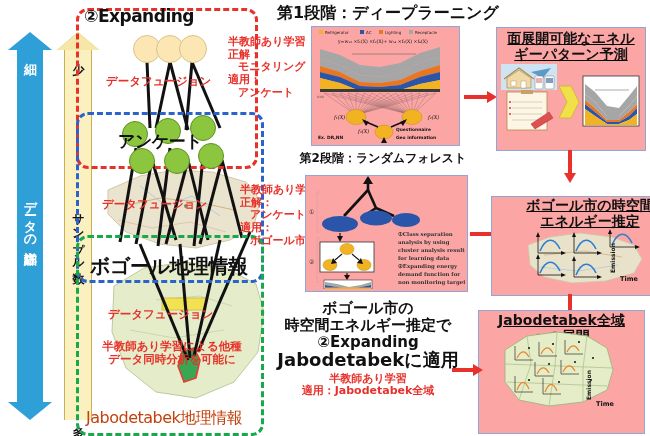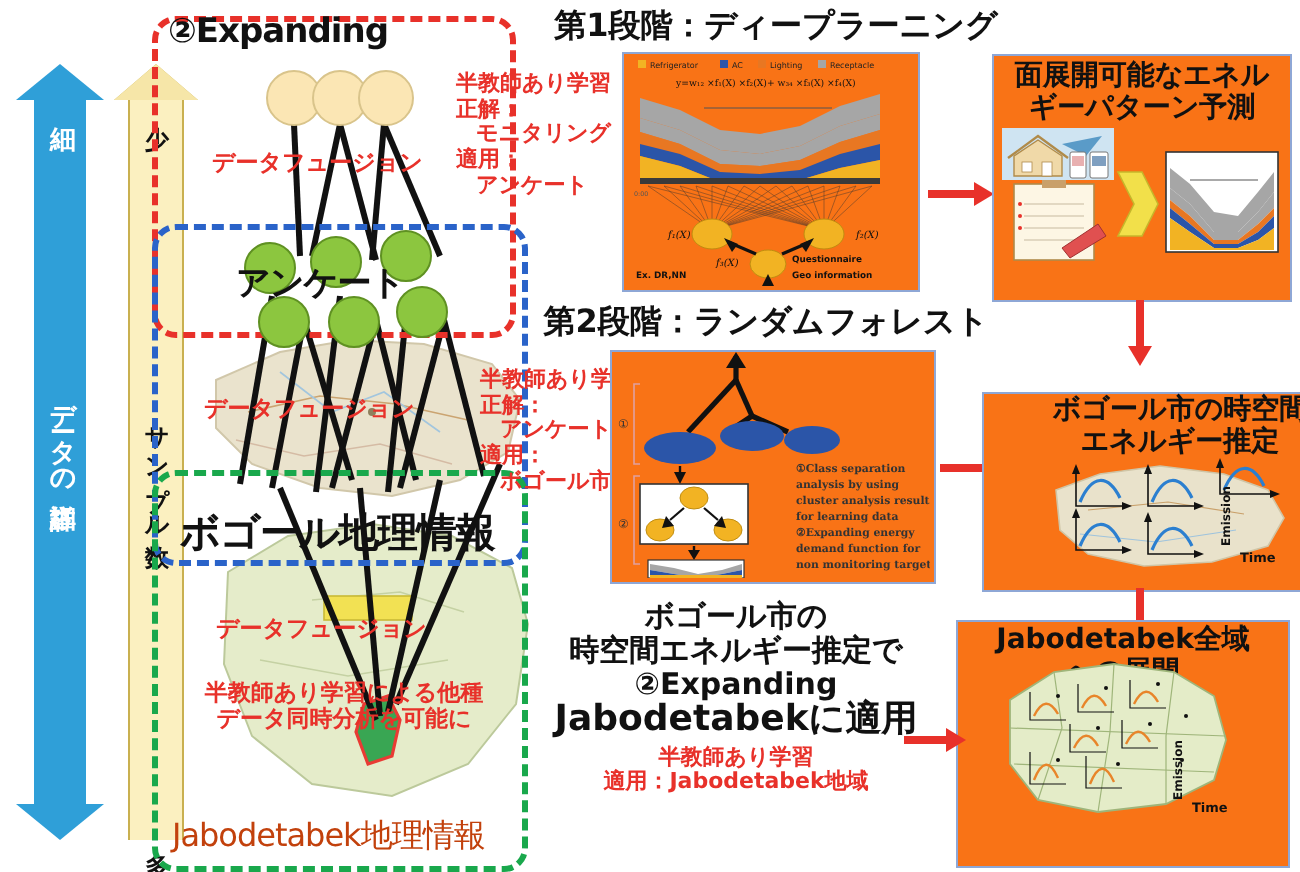--- a/index.html
+++ b/index.html
@@ -38,21 +38,21 @@
 
   
   .node{position:absolute;border-radius:50%;}
   .node.cream{background:#fbe6b4;border:1px solid #d9c48b;}
   .node.green{background:#8cc63f;border:1px solid #5f9122;}
 
   
   .redtxt{position:absolute;color:#e8312a;font-weight:bold;line-height:1.15;}
 
   
-  .panel{position:absolute;border:1.5px solid #8ea7d6;background:#f97316;}
+  .panel{position:absolute;border:1.5px solid #8ea7d6;background:#fca5a5;text-decoration:underline;}
   .panel-title{font-weight:bold;color:#111;text-align:center;line-height:1.12;}
 
   
   .ar-right{position:absolute;height:4px;background:#e8312a;}
   .ar-right:after{content:"";position:absolute;right:-9px;top:-4px;width:0;height:0;
     border-top:6px solid transparent;border-bottom:6px solid transparent;border-left:10px solid #e8312a;}
   .ar-down{position:absolute;width:4px;background:#e8312a;}
   .ar-down:after{content:"";position:absolute;bottom:-9px;left:-4px;width:0;height:0;
     border-left:6px solid transparent;border-right:6px solid transparent;border-top:10px solid #e8312a;}
   svg{display:block;}
@@ -295,21 +295,21 @@
     <path d="M88 32 L98 40 L110 54 L122 54 L132 44 L140 34 L140 42 L132 50 L122 58 L110 58 L98 46 L88 38 Z" fill="#a6a6a6"></path>
     <path d="M88 38 L98 46 L110 58 L122 58 L132 50 L140 42 L140 46 L132 54 L122 60 L110 60 L98 50 L88 42 Z" fill="#e87722"></path>
     <path d="M88 42 L98 50 L110 60 L122 60 L132 54 L140 46 L140 52 L132 58 L122 62 L110 62 L98 54 L88 47 Z" fill="#2b55a8"></path>
     <path d="M88 47 L98 54 L110 62 L122 62 L132 58 L140 52 L140 63 L88 63 Z" fill="#f2b323"></path>
     <line x1="98" y1="28" x2="132" y2="28" stroke="#555" stroke-width="0.5"></line>
   </svg>
 </div>
 
 <div class="ar-down" style="left:568px;top:150px;height:24px;"></div>
 
-<div class="abs panel-title nosel" style="left:258px;top:152px;width:250px;font-size:16px;">第2段階：ランダムフォレスト</div>
+<div class="abs panel-title nosel" style="left:258px;top:152px;width:250px;font-size:12px;">第2段階：ランダムフォレスト</div>
 
 <div class="panel" style="left:305px;top:175px;width:161px;height:115px;">
   <svg width="159" height="113" viewBox="0 0 159 113">
 
     <text x="3" y="38" font-size="6" fill="#333">①</text>
     <text x="3" y="88" font-size="6" fill="#333">②</text>
     <path d="M14 16 L11 16 L11 56 L14 56" fill="none" stroke="#e0a0a0" stroke-width="0.8"></path>
     <path d="M14 62 L11 62 L11 106 L14 106" fill="none" stroke="#e0a0a0" stroke-width="0.8"></path>
 
     <g stroke="#111" stroke-width="2.6" fill="none">
@@ -449,16 +449,16 @@
     <text x="117" y="76" font-size="6.5" font-weight="bold" fill="#111">Time</text>
   </svg>
 </div>
 
 <div class="abs nosel" style="left:262px;top:300px;width:212px;text-align:center;">
   <div class="panel-title" style="font-size:15px;">ボゴール市の</div>
   <div class="panel-title" style="font-size:15px;">時空間エネルギー推定で</div>
   <div class="panel-title" style="font-size:15px;">②Expanding</div>
   <div class="panel-title" style="font-size:18px;">Jabodetabekに適用</div>
   <div class="redtxt" style="position:static;font-size:11px;margin-top:2px;">半教師あり学習</div>
-  <div class="redtxt" style="position:static;font-size:11px;">適用：Jabodetabek地域</div>
+  <div class="redtxt" style="position:static;font-size:11px;">適用：Jabodetabek全域</div>
 </div>
 
 <div class="ar-right" style="left:452px;top:368px;width:22px;"></div>
 
 </body></html>

